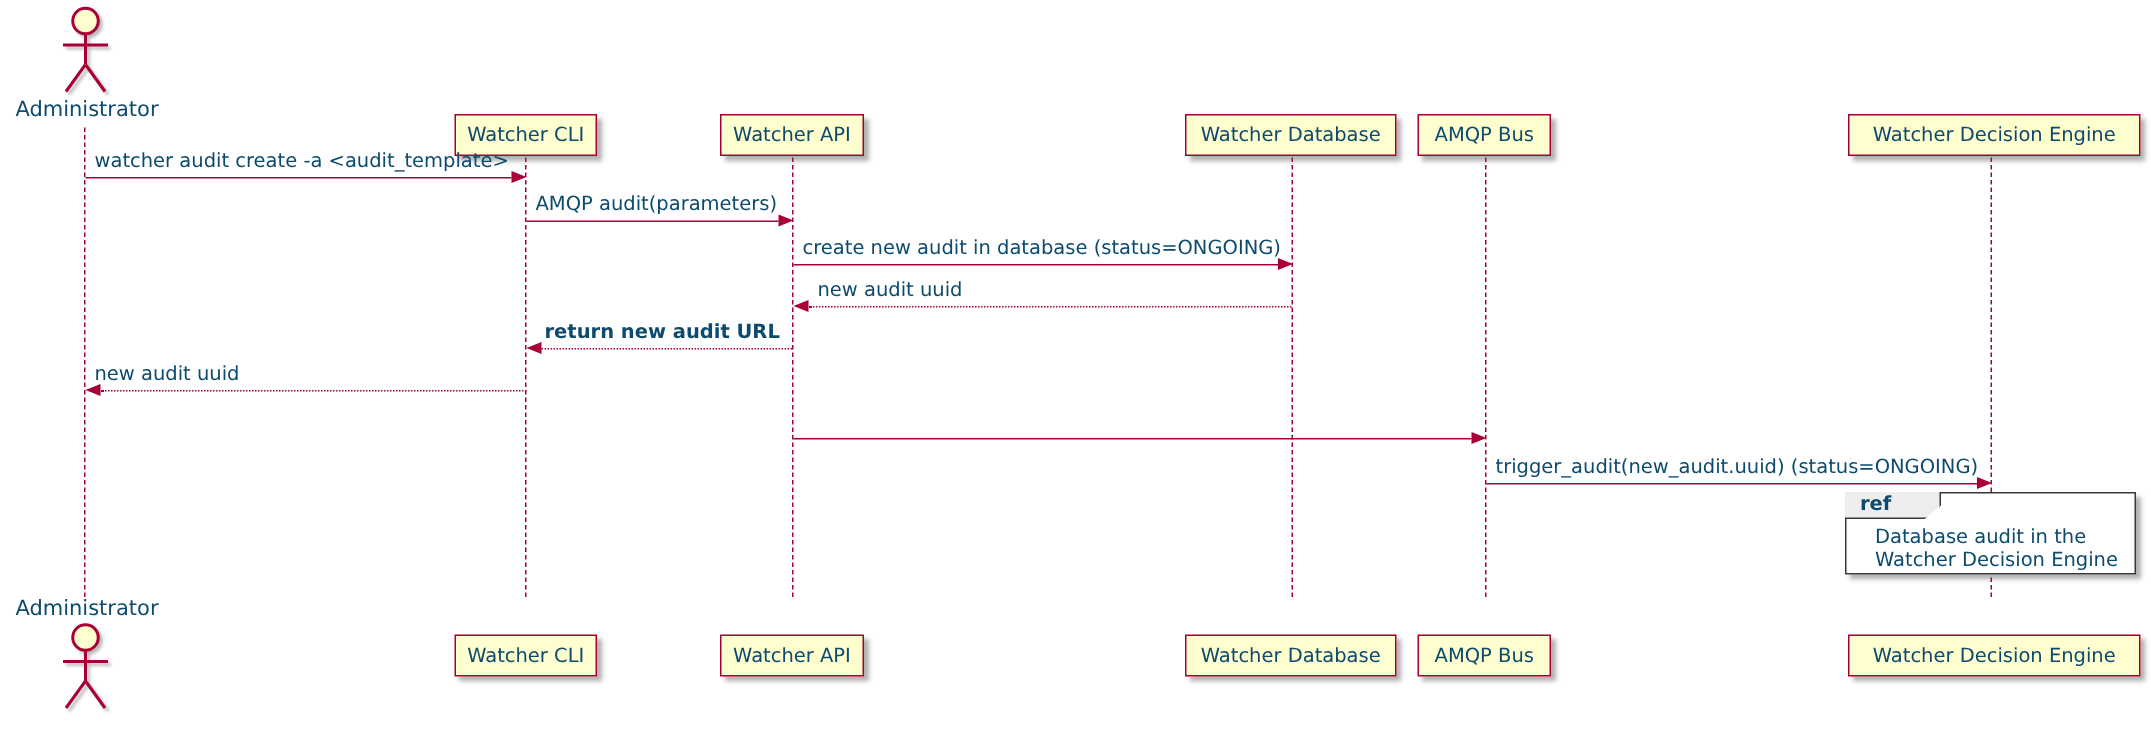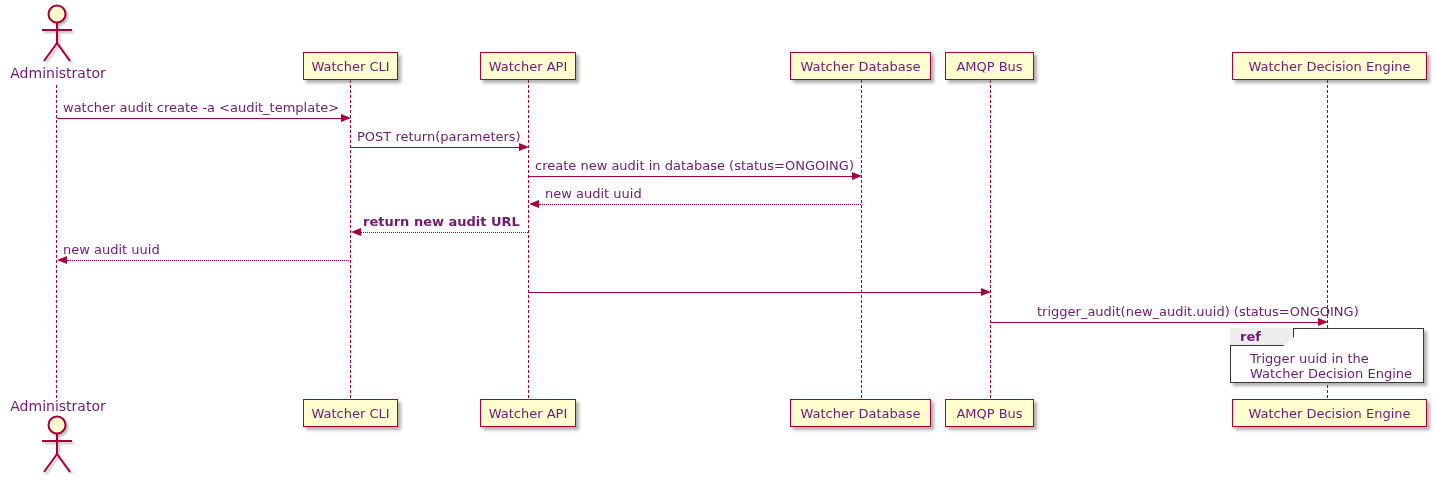--- a/index.html
+++ b/index.html
@@ -2,21 +2,21 @@
 <html><head>
 <meta charset="utf-8">
 <style>
   html, body { margin: 0; padding: 0; background: #ffffff; }
   .stage {
     position: relative;
     width: 1434px;
     height: 486px;
     background: #ffffff;
     font-family: "DejaVu Sans", "Liberation Sans", sans-serif;
-    color: #701a75;
+    color: #0c4a6e;
     overflow: hidden;
   }
 
   
   .lifeline {
     position: absolute;
     width: 0;
     border-left: 1px dashed #A80036;
   }
 
@@ -25,20 +25,21 @@
     position: absolute;
     height: 26px;
     background: #FEFECE;
     border: 1.5px solid #A80036;
     box-shadow: 3px 3px 3px rgba(80,80,80,0.45);
     display: flex;
     align-items: center;
     justify-content: center;
     font-size: 13px;
     white-space: nowrap;
+    margin-top: 24px;
   }
 
   
   .actor-label {
     position: absolute;
     font-size: 14px;
     white-space: nowrap;
     text-align: center;
   }
   .actor-svg { position: absolute; }
@@ -137,21 +138,21 @@
     <span>AMQP Bus</span>
   </div>
   <div class="pbox" style="left:1232px; top:52px; width:193px;">
     <span>Watcher Decision Engine</span>
   </div>
 
   <div class="msg-label" style="left:63px; top:100px;">watcher audit create -a &lt;audit_template&gt;</div>
   <div class="msg-line" style="left:57px; top:118px; width:284px;"></div>
   <div class="arrow-r" style="left:341px; top:113.5px;"></div>
 
-  <div class="msg-label" style="left:357px; top:129px;">POST return(parameters)</div>
+  <div class="msg-label" style="left:357px; top:129px;">AMQP audit(parameters)</div>
   <div class="msg-line" style="left:351px; top:147px; width:168px;"></div>
   <div class="arrow-r" style="left:519px; top:142.5px;"></div>
 
   <div class="msg-label" style="left:535px; top:158px;">create new audit in database (status=ONGOING)</div>
   <div class="msg-line" style="left:529px; top:176px; width:323px;"></div>
   <div class="arrow-r" style="left:852px; top:171.5px;"></div>
 
   <div class="msg-label" style="left:545px; top:186px;">new audit uuid</div>
   <div class="msg-line dotted" style="left:539px; top:204px; width:322px;"></div>
   <div class="arrow-l" style="left:529px; top:199.5px;"></div>
@@ -160,27 +161,27 @@
   <div class="msg-line dotted" style="left:361px; top:232px; width:167px;"></div>
   <div class="arrow-l" style="left:351px; top:227.5px;"></div>
 
   <div class="msg-label" style="left:63px; top:242px;">new audit uuid</div>
   <div class="msg-line dotted" style="left:67px; top:260px; width:284px;"></div>
   <div class="arrow-l" style="left:57px; top:255.5px;"></div>
 
   <div class="msg-line" style="left:529px; top:292px; width:452px;"></div>
   <div class="arrow-r" style="left:981px; top:287.5px;"></div>
 
-  <div class="msg-label" style="left:997px; top:304px;margin-left:40px;">trigger_audit(new_audit.uuid) (status=ONGOING)</div>
+  <div class="msg-label" style="left:997px; top:304px;">trigger_audit(new_audit.uuid) (status=ONGOING)</div>
   <div class="msg-line" style="left:991px; top:322px; width:327px;"></div>
   <div class="arrow-r" style="left:1318px; top:317.5px;"></div>
 
   <div class="ref-box">
     <div class="ref-header">ref</div>
-    <div class="ref-line" style="top:22px;">Trigger uuid in the</div>
+    <div class="ref-line" style="top:22px;">Database audit in the</div>
     <div class="ref-line" style="top:37px;">Watcher Decision Engine</div>
   </div>
 
   <div class="pbox" style="left:303px; top:399px; width:93px;">
     <span>Watcher CLI</span>
   </div>
   <div class="pbox" style="left:480px; top:399px; width:94px;">
     <span>Watcher API</span>
   </div>
   <div class="pbox" style="left:790px; top:399px; width:139px;">

